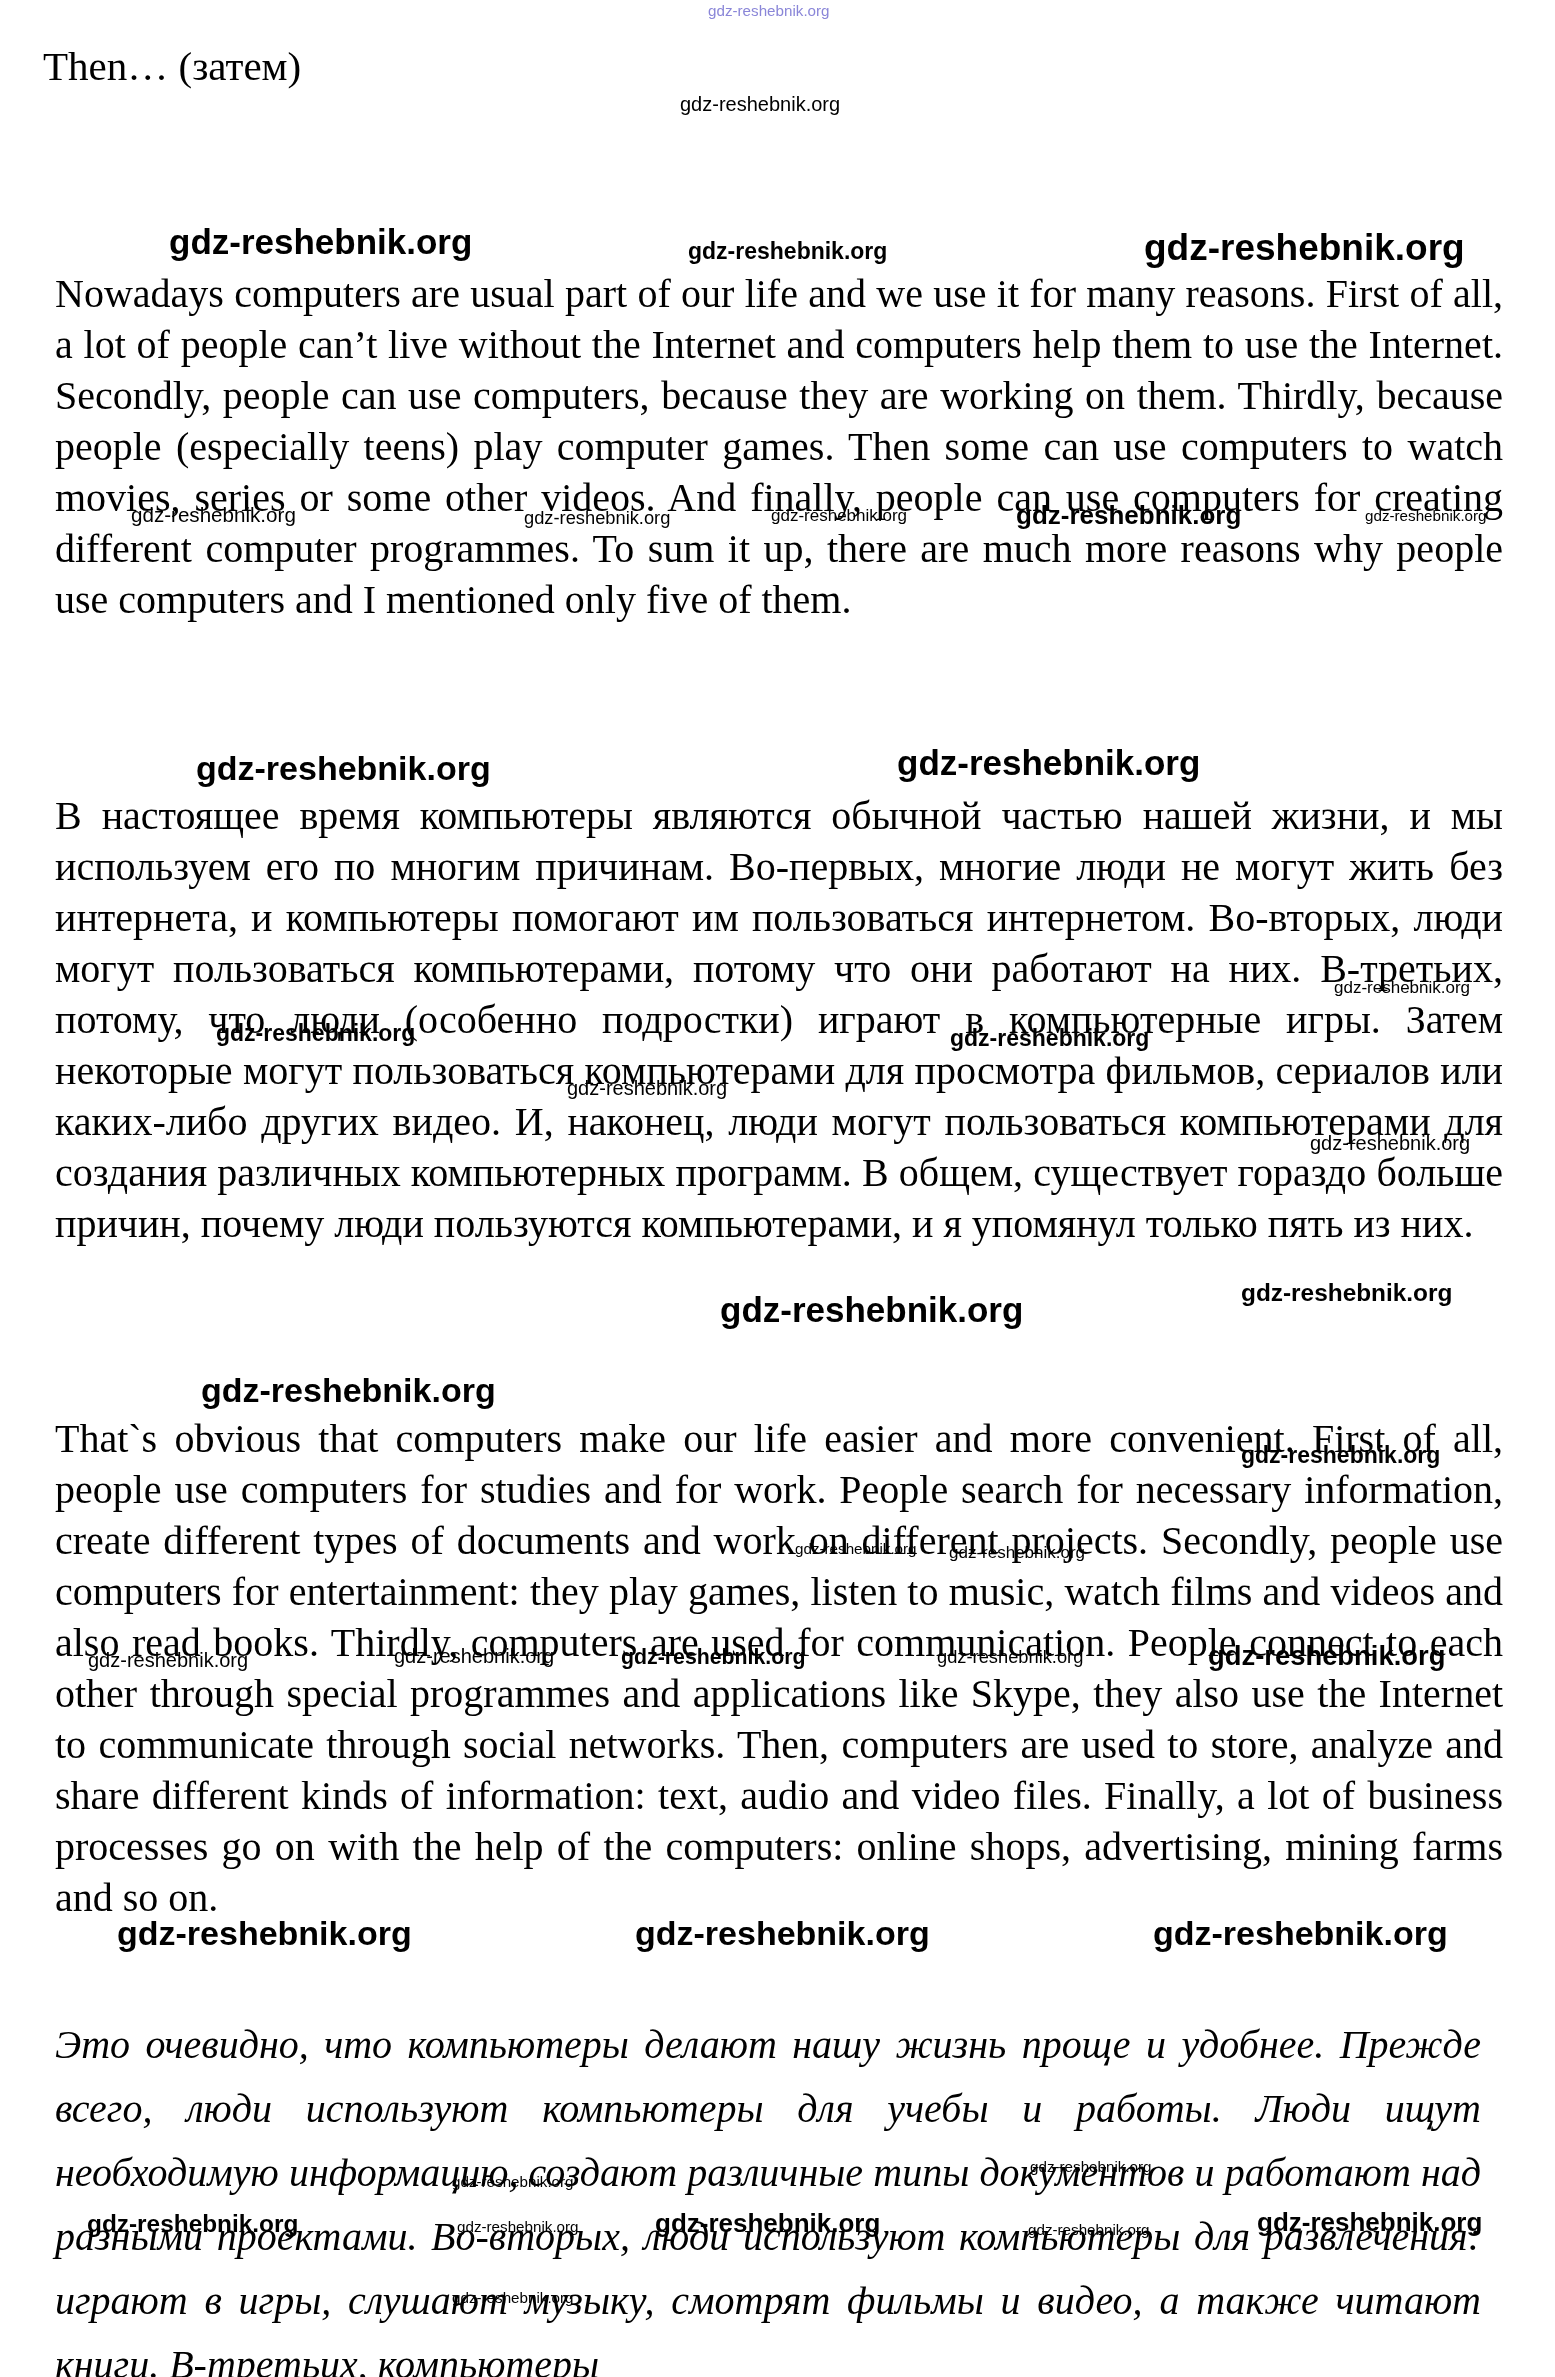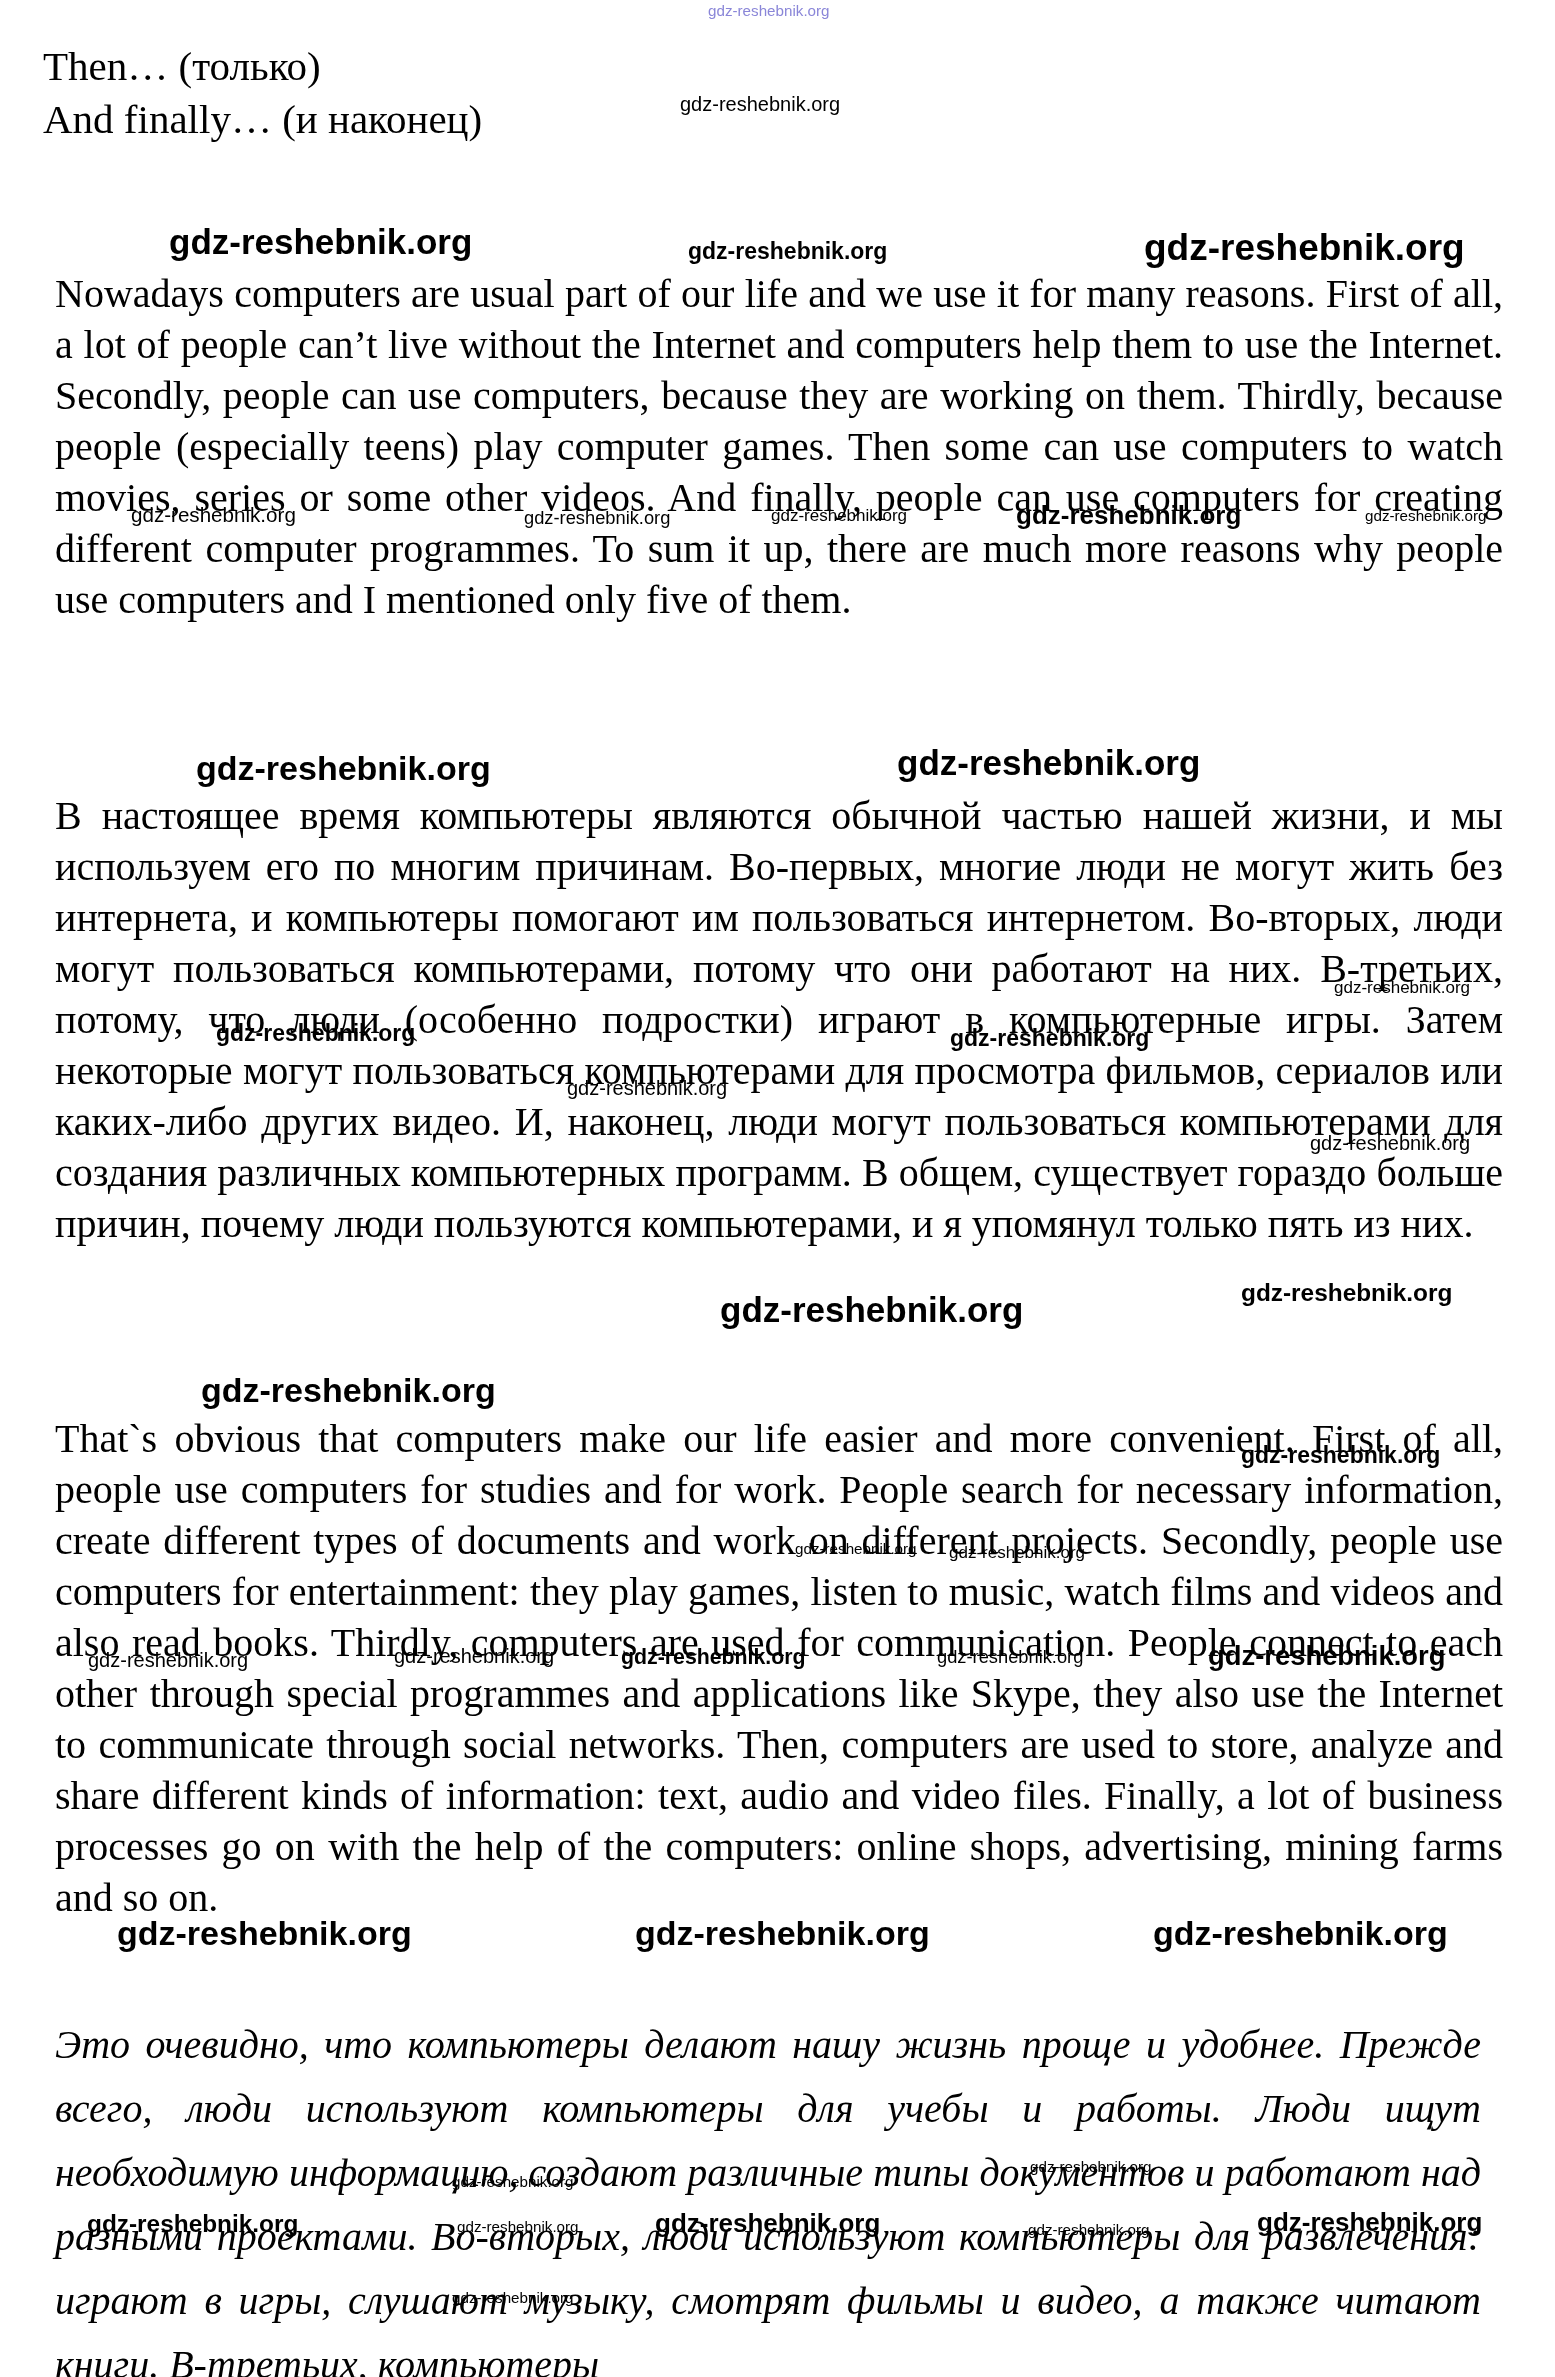--- a/index.html
+++ b/index.html
@@ -38,22 +38,21 @@
   .w36{font-size:27.4px;font-weight:700}
   .w44{font-size:34px;font-weight:700}
   .w46{font-size:35px;font-weight:700}
   .w48{font-size:37px;font-weight:700}
   .blue{color:#8a86d8}
 </style>
 </head>
 <body>
 
 <div class="hdr">
-  <div>Then… (только)</div>
-  <div>And finally… (и наконец)</div>
+  <div>Then… (затем)</div>
 </div>
 
 <p class="para" style="top:256px">Nowadays computers are usual part of our life and we use it for many reasons. First of all, a lot of people can’t live without the Internet and computers help them to use the Internet. Secondly, people can use computers, because they are working on them. Thirdly, because people (especially teens) play computer games. Then some can use computers to watch movies, series or some other videos. And finally, people can use computers for creating different computer programmes. To sum it up, there are much more reasons why people use computers and I mentioned only five of them.</p>
 <p class="para" style="top:778px">В настоящее время компьютеры являются обычной частью нашей жизни, и мы используем его по многим причинам. Во-первых, многие люди не могут жить без интернета, и компьютеры помогают им пользоваться интернетом. Во-вторых, люди могут пользоваться компьютерами, потому что они работают на них. В-третьих, потому, что люди (особенно подростки) играют в компьютерные игры. Затем некоторые могут пользоваться компьютерами для просмотра фильмов, сериалов или каких-либо других видео. И, наконец, люди могут пользоваться компьютерами для создания различных компьютерных программ. В общем, существует гораздо больше причин, почему люди пользуются компьютерами, и я упомянул только пять из них.</p>
 <p class="para" style="top:1401px">That`s obvious that computers make our life easier and more convenient. First of all, people use computers for studies and for work. People search for necessary information, create different types of documents and work on different projects. Secondly, people use computers for entertainment: they play games, listen to music, watch films and videos and also read books. Thirdly, computers are used for communication. People connect to each other through special programmes and applications like Skype, they also use the Internet to communicate through social networks. Then, computers are used to store, analyze and share different kinds of information: text, audio and video files. Finally, a lot of business processes go on with the help of the computers: online shops, advertising, mining farms and so on.</p>
 <p class="para ital" style="top:2001px">Это очевидно, что компьютеры делают нашу жизнь проще и удобнее. Прежде всего, люди используют компьютеры для учебы и работы. Люди ищут необходимую информацию, создают различные типы документов и работают над разными проектами. Во-вторых, люди используют компьютеры для развлечения: играют в игры, слушают музыку, смотрят фильмы и видео, а также читают книги. В-третьих, компьютеры</p>
 
 <span class="wm w20 blue" style="left:708px;top:1.5px">gdz-reshebnik.org</span>
 <span class="wm w26" style="left:680px;top:93px">gdz-reshebnik.org</span>
 <span class="wm w46" style="left:169px;top:222px">gdz-reshebnik.org</span>

